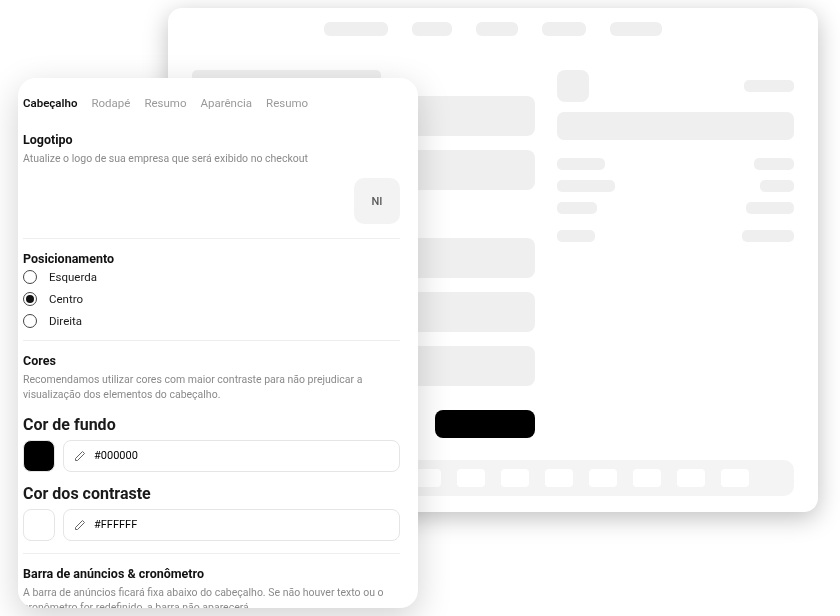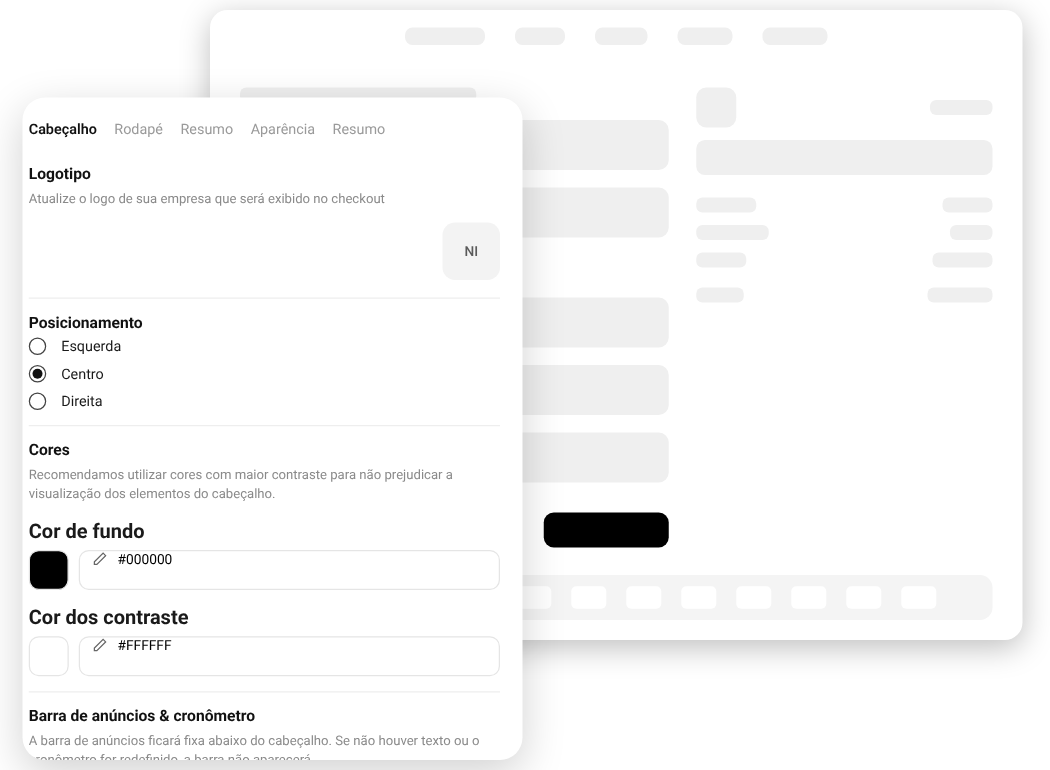--- a/index.html
+++ b/index.html
@@ -135,21 +135,21 @@
   .swatch {
     width: 32px; height: 32px; border-radius: 8px; flex-shrink: 0;
     border: 1px solid #e5e5e5;
   }
   .text-input {
     flex: 1;
     border: 1px solid #e5e5e5;
     border-radius: 8px;
     height: 32px;
     display: flex;
-    align-items: flex-start;
+    align-items: center;
     padding: 0 10px;
     font-size: 11px;
     color: #333;
     gap: 8px;
     background: #fff;
   }
   .text-input input {
     border: none; outline: none; font-size: 11px; flex: 1; background: transparent;
     font-family: inherit;
   }

